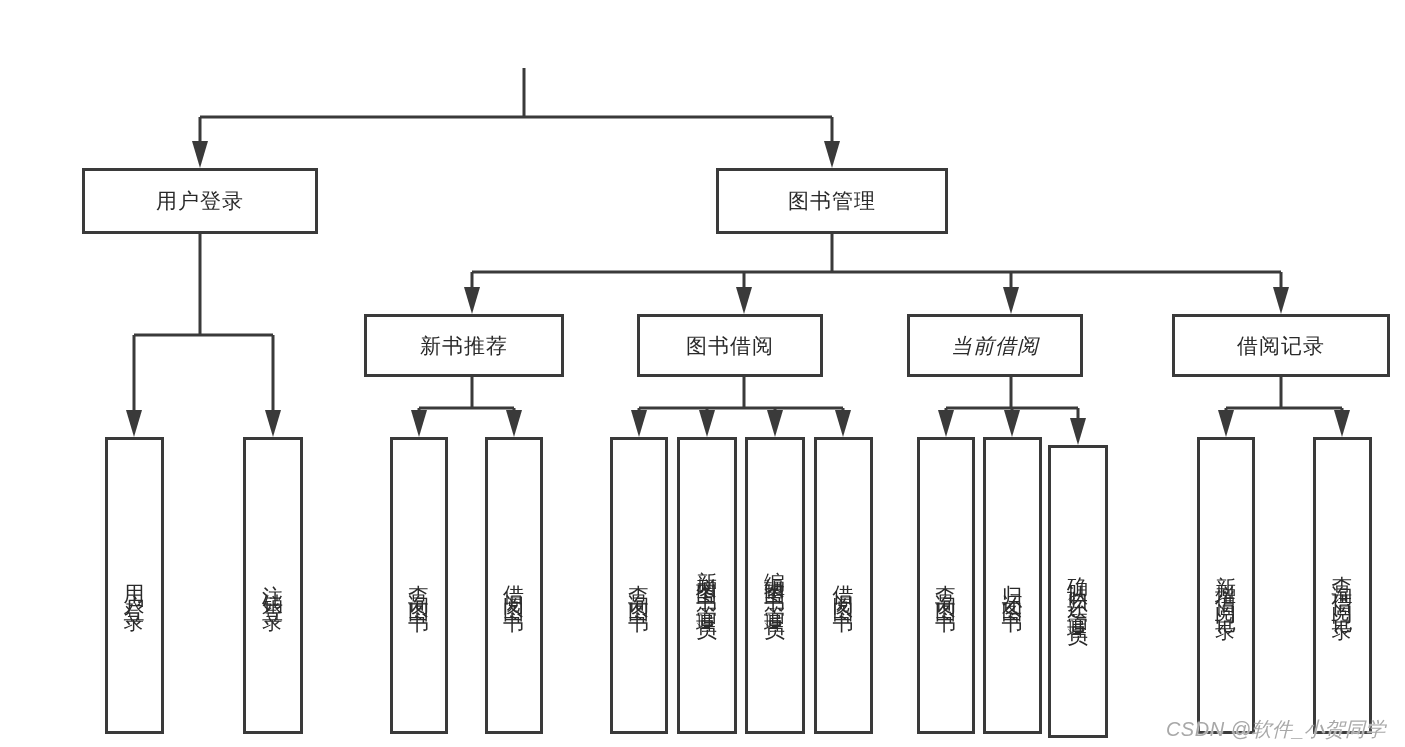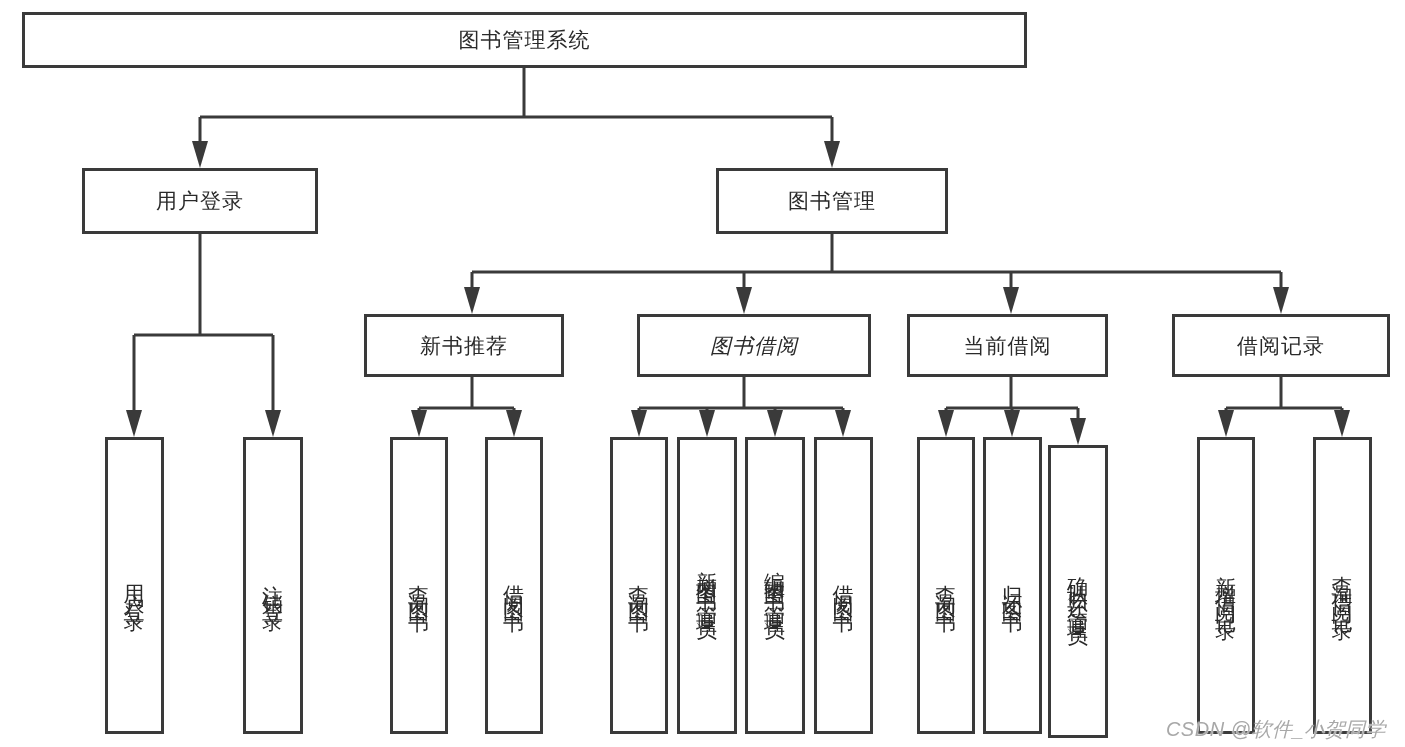--- a/index.html
+++ b/index.html
@@ -114,38 +114,35 @@
     <path d="M1011 377 V408 M946 408 H1078 M946 408 V412 M1012 408 V412 M1078 408 V419"></path>
     <polygon points="938,410 954,410 946,437"></polygon>
     <polygon points="1004,410 1020,410 1012,437"></polygon>
     <polygon points="1070,418 1086,418 1078,445"></polygon>
 
     <path d="M1281 377 V408 M1226 408 H1342 M1226 408 V412 M1342 408 V412"></path>
     <polygon points="1218,410 1234,410 1226,437"></polygon>
     <polygon points="1334,410 1350,410 1342,437"></polygon>
   </svg>
 
-  <div class="node" style="left:22px; top:12px; width:1005px; height:56px;">
-    <span class="hlabel">图书管理系统</span>
-  </div>
 
   <div class="node" style="left:82px; top:168px; width:236px; height:66px;">
     <span class="hlabel">用户登录</span>
   </div>
   <div class="node" style="left:716px; top:168px; width:232px; height:66px;align-items:center;">
     <span class="hlabel">图书管理</span>
   </div>
 
   <div class="node" style="left:364px; top:314px; width:200px; height:63px;">
     <span class="hlabel">新书推荐</span>
   </div>
-  <div class="node" style="left:637px; top:314px; width:234px; height:63px;font-style:italic;">
+  <div class="node" style="left:637px; top:314px; width:186px; height:63px;">
     <span class="hlabel">图书借阅</span>
   </div>
-  <div class="node" style="left:907px; top:314px; width:201px; height:63px;">
+  <div class="node" style="left:907px; top:314px; width:176px; height:63px;font-style:italic;">
     <span class="hlabel">当前借阅</span>
   </div>
   <div class="node" style="left:1172px; top:314px; width:218px; height:63px;">
     <span class="hlabel">借阅记录</span>
   </div>
 
   <div class="node vnode" style="left:105px; top:437px; width:59px; height:297px;">
     <span class="vlabel">用户登录</span>
   </div>
   <div class="node vnode" style="left:243px; top:437px; width:60px; height:297px;">

